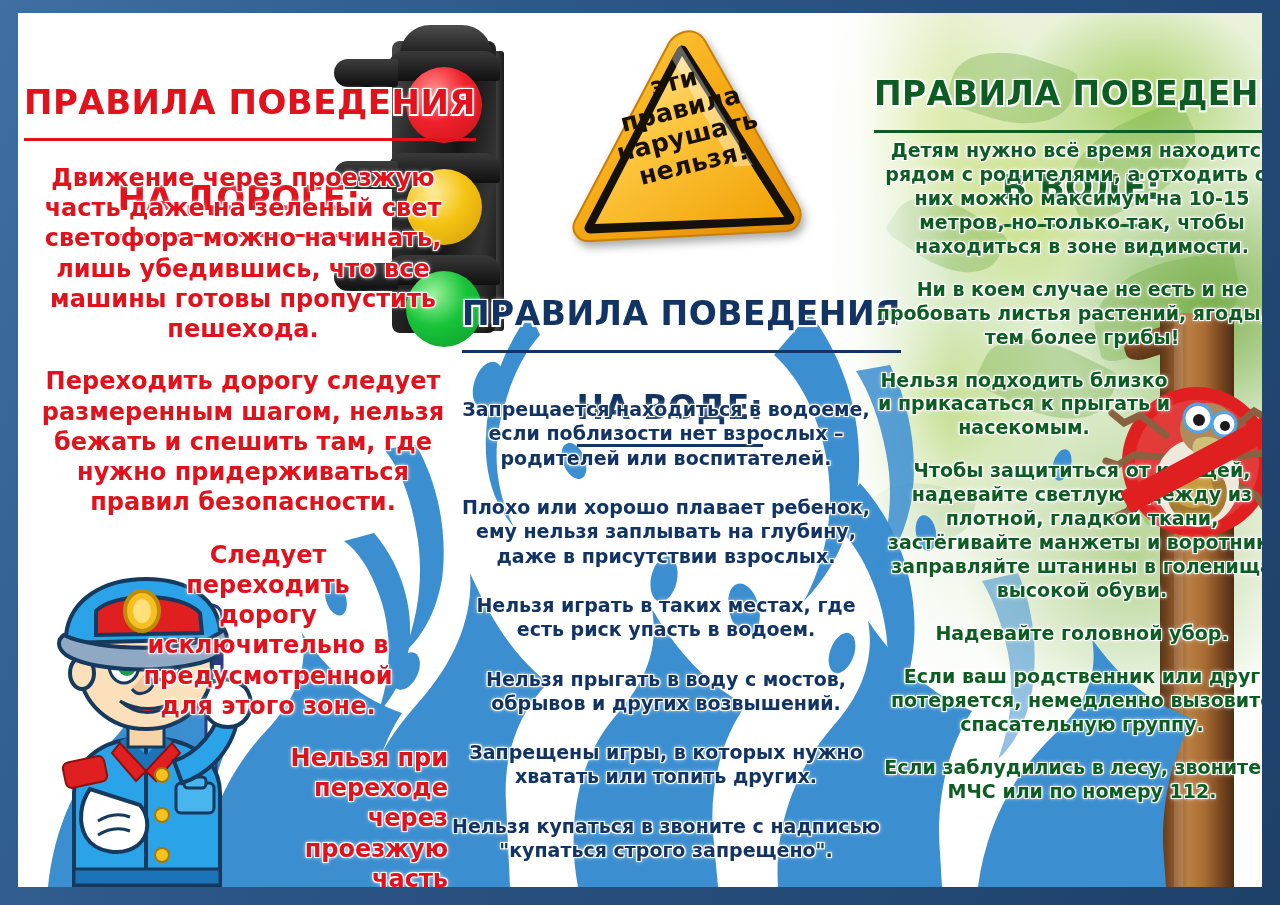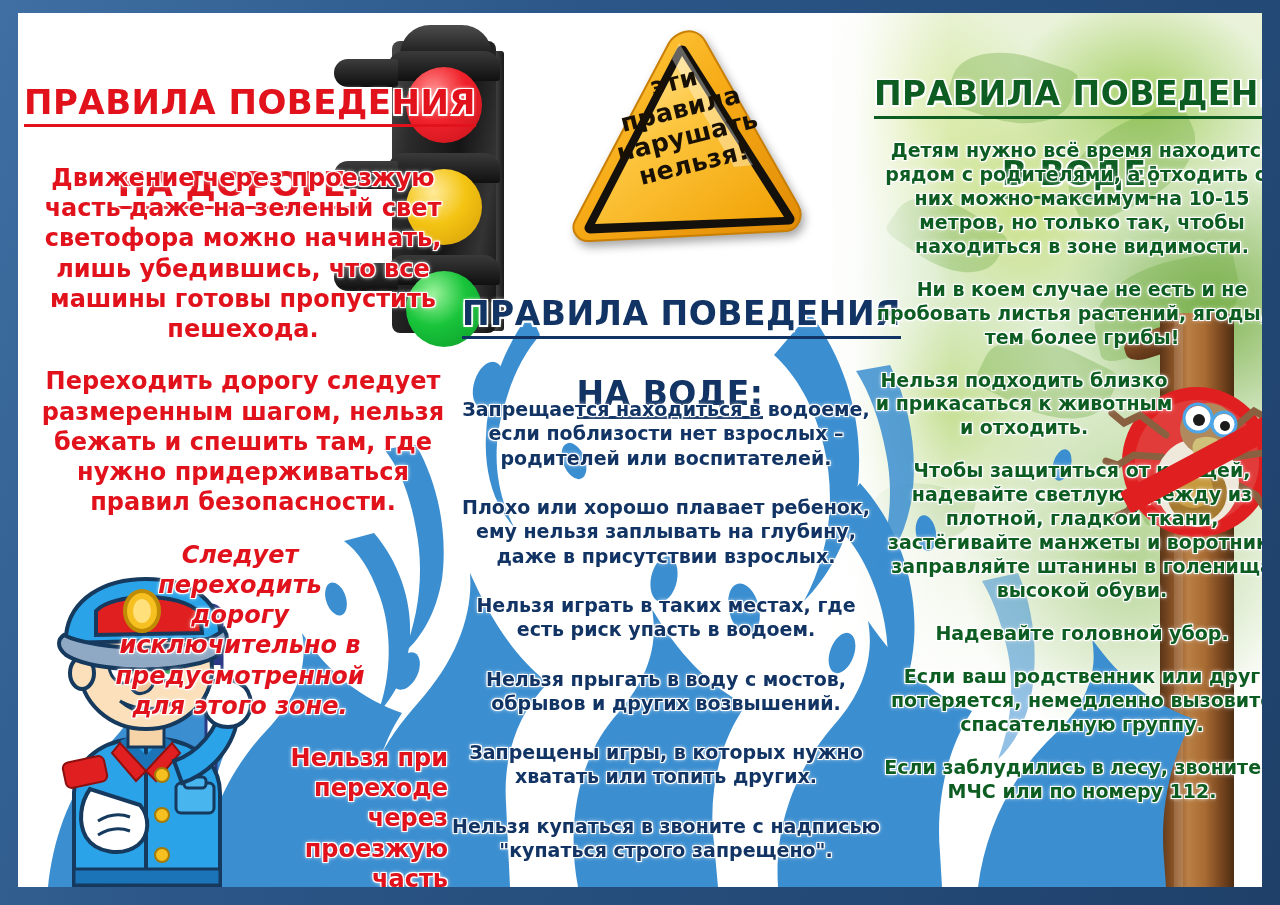--- a/index.html
+++ b/index.html
@@ -100,21 +100,21 @@
     font-size:25px;line-height:1.12;letter-spacing:.3px;
   }
 
   
   .head{
     position:absolute;text-align:center;
     font-family:"DejaVu Sans", sans-serif;
     font-weight:700;letter-spacing:.5px;line-height:1.12;
     white-space:pre-line;
   }
-  .head span{display:block;width:max-content;margin:0 auto;padding-bottom:3px;}
+  .head span{display:block;width:max-content;margin:0 auto;padding-bottom:17px;}
   .head-road{
     left:6px;top:32px;width:430px;color:#e1121c;font-size:34px;
     text-shadow:-1.5px -1.5px 0 #fff,1.5px -1.5px 0 #fff,-1.5px 1.5px 0 #fff,1.5px 1.5px 0 #fff,0 0 4px #fff;
   }
   .head-road span{border-bottom:3px solid #e1121c;}
   .head-water{
     left:444px;top:246px;width:416px;color:#123464;font-size:33px;
     text-shadow:-1.5px -1.5px 0 #fff,1.5px -1.5px 0 #fff,-1.5px 1.5px 0 #fff,1.5px 1.5px 0 #fff,0 0 4px #fff;
   }
   .head-water span{border-bottom:3px solid #123464;}
@@ -138,21 +138,21 @@
     margin-top:46px;
   }
   .col-water p{margin-bottom:25px;}
   .col-forest{
     left:856px;top:126px;width:416px;color:#0d5d22;font-size:19px;line-height:1.26;
     text-shadow:-1px -1px 0 #fff,1px -1px 0 #fff,-1px 1px 0 #fff,1px 1px 0 #fff,0 0 3px #fff,0 0 5px #fff;
   }
   .col-forest p{margin-bottom:19px;}
 
   
-  .col-road .narrow{width:268px;margin-left:80px;font-style:italic;}
+  .col-road .narrow{width:268px;margin-left:108px;}
   .col-road .narrow2{width:200px;margin-left:222px;text-align:right;}
 
   
   .tick-sign{position:absolute;left:1082px;top:358px;width:190px;height:184px;}
   .tick-bar{
     position:absolute;left:16px;top:82px;width:162px;height:24px;background:#e02020;
     transform:rotate(-28deg);border-radius:3px;z-index:6;
   }
 
   
@@ -380,21 +380,21 @@
       <p>Плохо или хорошо плавает ребенок, ему нельзя заплывать на глубину, даже в присутствии взрослых.</p>
       <p>Нельзя играть в таких местах, где есть риск упасть в водоем.</p>
       <p>Нельзя прыгать в воду с мостов, обрывов и других возвышений.</p>
       <p>Запрещены игры, в которых нужно хватать или топить других.</p>
       <p>Нельзя купаться в звоните с надписью "купаться строго запрещено".</p>
     </div>
 
     <div class="col col-forest">
       <p>Детям нужно всё время находится рядом с родителями, а отходить от них можно максимум на 10-15 метров, но только так, чтобы находиться в зоне видимости.</p>
       <p>Ни в коем случае не есть и не пробовать листья растений, ягоды, а тем более грибы!</p>
-      <p style="width:300px;margin-left:0;">Нельзя подходить близко и прикасаться к животным и отходить.</p>
+      <p style="width:300px;margin-left:0;">Нельзя подходить близко и прикасаться к прыгать и насекомым.</p>
       <p>Чтобы защититься от клещей, надевайте светлую одежду из плотной, гладкой ткани, застёгивайте манжеты и воротник, заправляйте штанины в голенища высокой обуви.</p>
       <p>Надевайте головной убор.</p>
       <p>Если ваш родственник или друг потеряется, немедленно вызовите спасательную группу.</p>
       <p>Если заблудились в лесу, звоните в МЧС или по номеру 112.</p>
     </div>
 
   </div>
 </div>
 
 </body></html>

